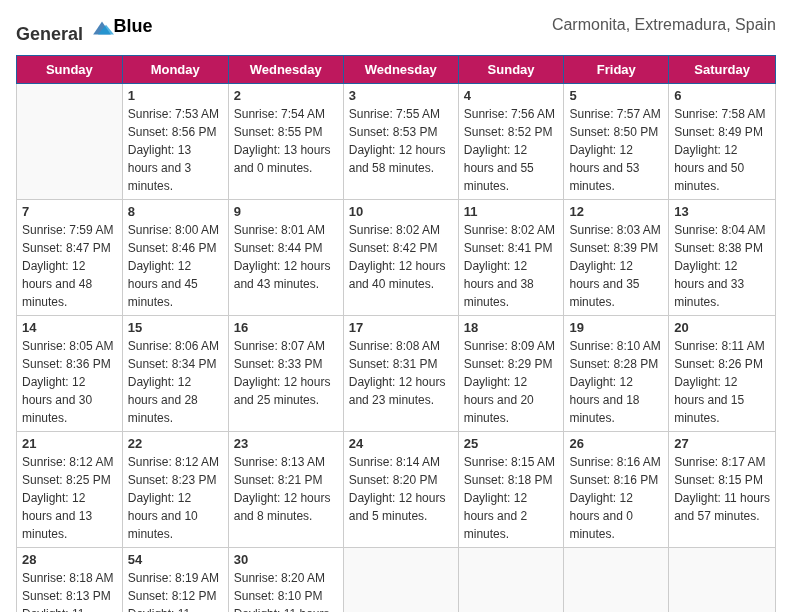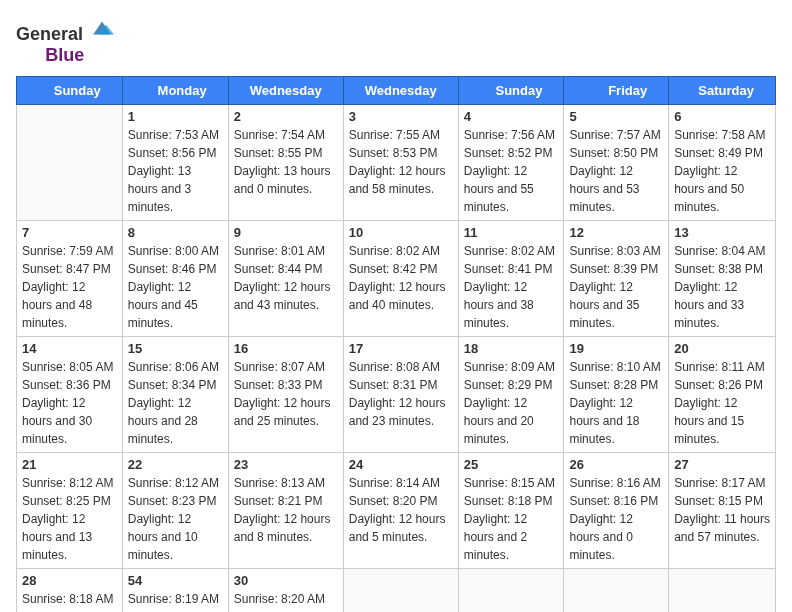--- a/index.html
+++ b/index.html
@@ -11,32 +11,31 @@
       padding: 16px;
     }
     .header {
       display: flex;
       justify-content: space-between;
       align-items: flex-start;
       margin-bottom: 10px;
     }
     .logo {
       display: flex;
-      align-items: center;
-      flex-direction: column;
+      align-items: flex-start;
     }
     .logo-text-general {
       font-size: 18px;
       font-weight: bold;
       color: #333;
     }
     .logo-text-blue {
       font-size: 18px;
       font-weight: bold;
-      color: #701a75;
+      color: #000000;
     }
     .logo-icon {
       width: 24px;
       height: 24px;
       margin-left: 2px;
     }
     .title-block {
       text-align: right;
     }
     .main-title {
@@ -47,26 +46,26 @@
     .subtitle {
       font-size: 16px;
       color: #555;
     }
     .calendar {
       width: 100%;
       border-collapse: collapse;
       border: 1px solid #ccc;
     }
     .calendar th {
-      background-color: #3b82f6;
+      background-color: #be185d;
       color: #fff;
       font-size: 13px;
       font-weight: bold;
       padding: 6px 21px;
-      text-align: right;
+      text-align: center;
       border: 1px solid #2060a0;
     }
     .calendar td {
       vertical-align: top;
       padding: 4px 5px;
       border: 1px solid #ccc;
       font-size: 10.5px;
       color: #333;
       width: 108px;
       min-height: 80px;
@@ -100,20 +99,21 @@
       <svg class="logo-icon" viewBox="0 0 30 24" xmlns="http://www.w3.org/2000/svg">
         <polygon points="4,20 15,4 26,20" fill="#2c6fad" opacity="0.85"></polygon>
         <polygon points="10,20 20,8 30,20" fill="#1a9ad7" opacity="0.75"></polygon>
       </svg>
     </div>
     <div>
       <span class="logo-text-blue">Blue</span>
     </div>
   </div>
   <div class="title-block">
+    <div class="subtitle">Carmonita, Extremadura, Spain</div>
   </div>
 </div>
 
 <table class="calendar">
   <thead>
     <tr>
     <th>Sunday</th>
         <th>Monday</th>
         <th>Wednesday</th>
         <th>Wednesday</th>

